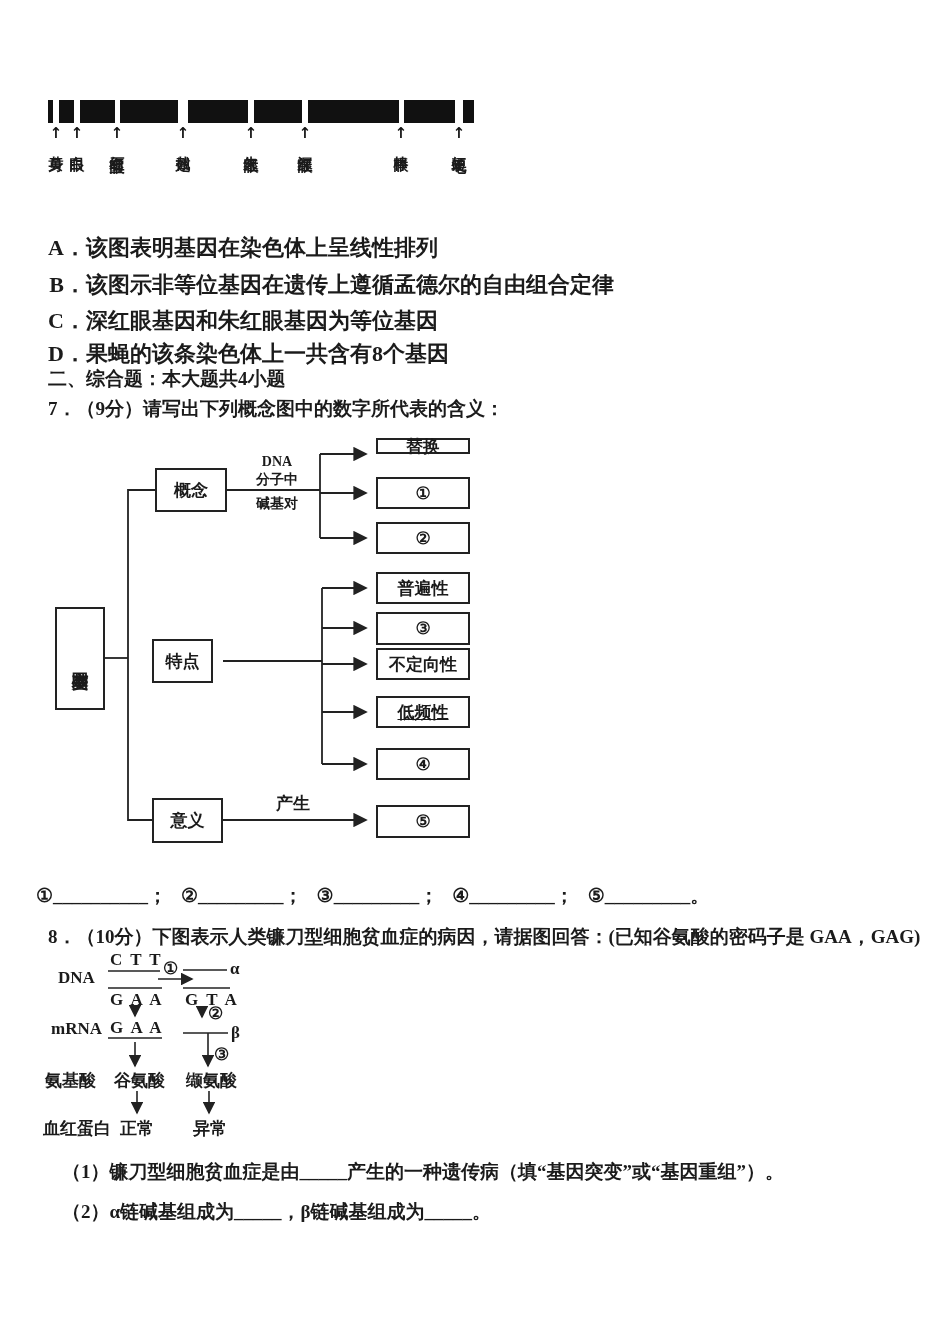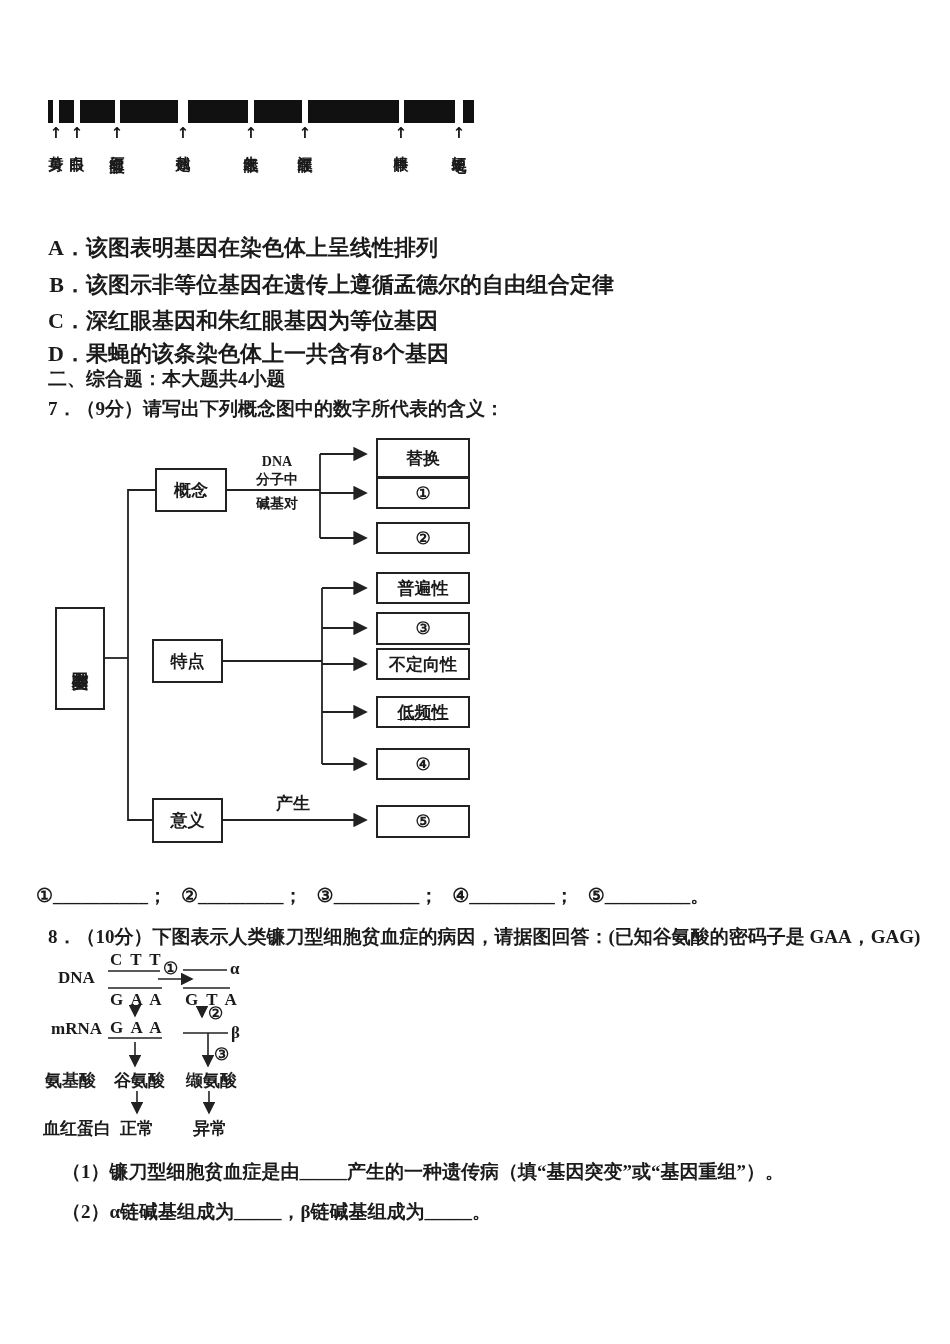--- a/index.html
+++ b/index.html
@@ -101,31 +101,31 @@
         <path d="M322,277 L366,277" marker-end="url(#ah)"></path>
         <path d="M322,329 L366,329" marker-end="url(#ah)"></path>
 
         <path d="M223,385 L366,385" marker-end="url(#ah)"></path>
       </g>
     </svg>
 
     <div class="cbox" style="left:55px;top:172px;width:50px;height:103px;writing-mode:vertical-rl;text-orientation:upright;">基因突变</div>
 
     <div class="cbox" style="left:155px;top:33px;width:72px;height:44px;">概念</div>
-    <div class="cbox" style="left:152px;top:204px;width:71px;height:44px;">特点</div>
+    <div class="cbox" style="left:152px;top:204px;width:61px;height:44px;">特点</div>
     <div class="cbox" style="left:152px;top:363px;width:71px;height:45px;">意义</div>
 
     <div class="edge-label" style="left:243px;top:18px;width:68px;">
       <div>DNA</div>
       <div>分子中</div>
       <div style="margin-top:6px;">碱基对</div>
     </div>
     <div class="edge-label" style="left:268px;top:360px;width:50px;font-size:17px;">产生</div>
 
-    <div class="cbox" style="left:376px;top:3px;width:94px;height:40px;">替换</div>
+    <div class="cbox" style="left:376px;top:3px;width:94px;height:16px;">替换</div>
     <div class="cbox" style="left:376px;top:42px;width:94px;height:32px;">①</div>
     <div class="cbox" style="left:376px;top:87px;width:94px;height:32px;">②</div>
     <div class="cbox" style="left:376px;top:137px;width:94px;height:32px;text-align:right;">普遍性</div>
     <div class="cbox" style="left:376px;top:177px;width:94px;height:33px;">③</div>
     <div class="cbox" style="left:376px;top:213px;width:94px;height:32px;">不定向性</div>
     <div class="cbox" style="left:376px;top:261px;width:94px;height:32px;text-decoration:underline;">低频性</div>
     <div class="cbox" style="left:376px;top:313px;width:94px;height:32px;">④</div>
     <div class="cbox" style="left:376px;top:370px;width:94px;height:33px;">⑤</div>
   </div>
 

